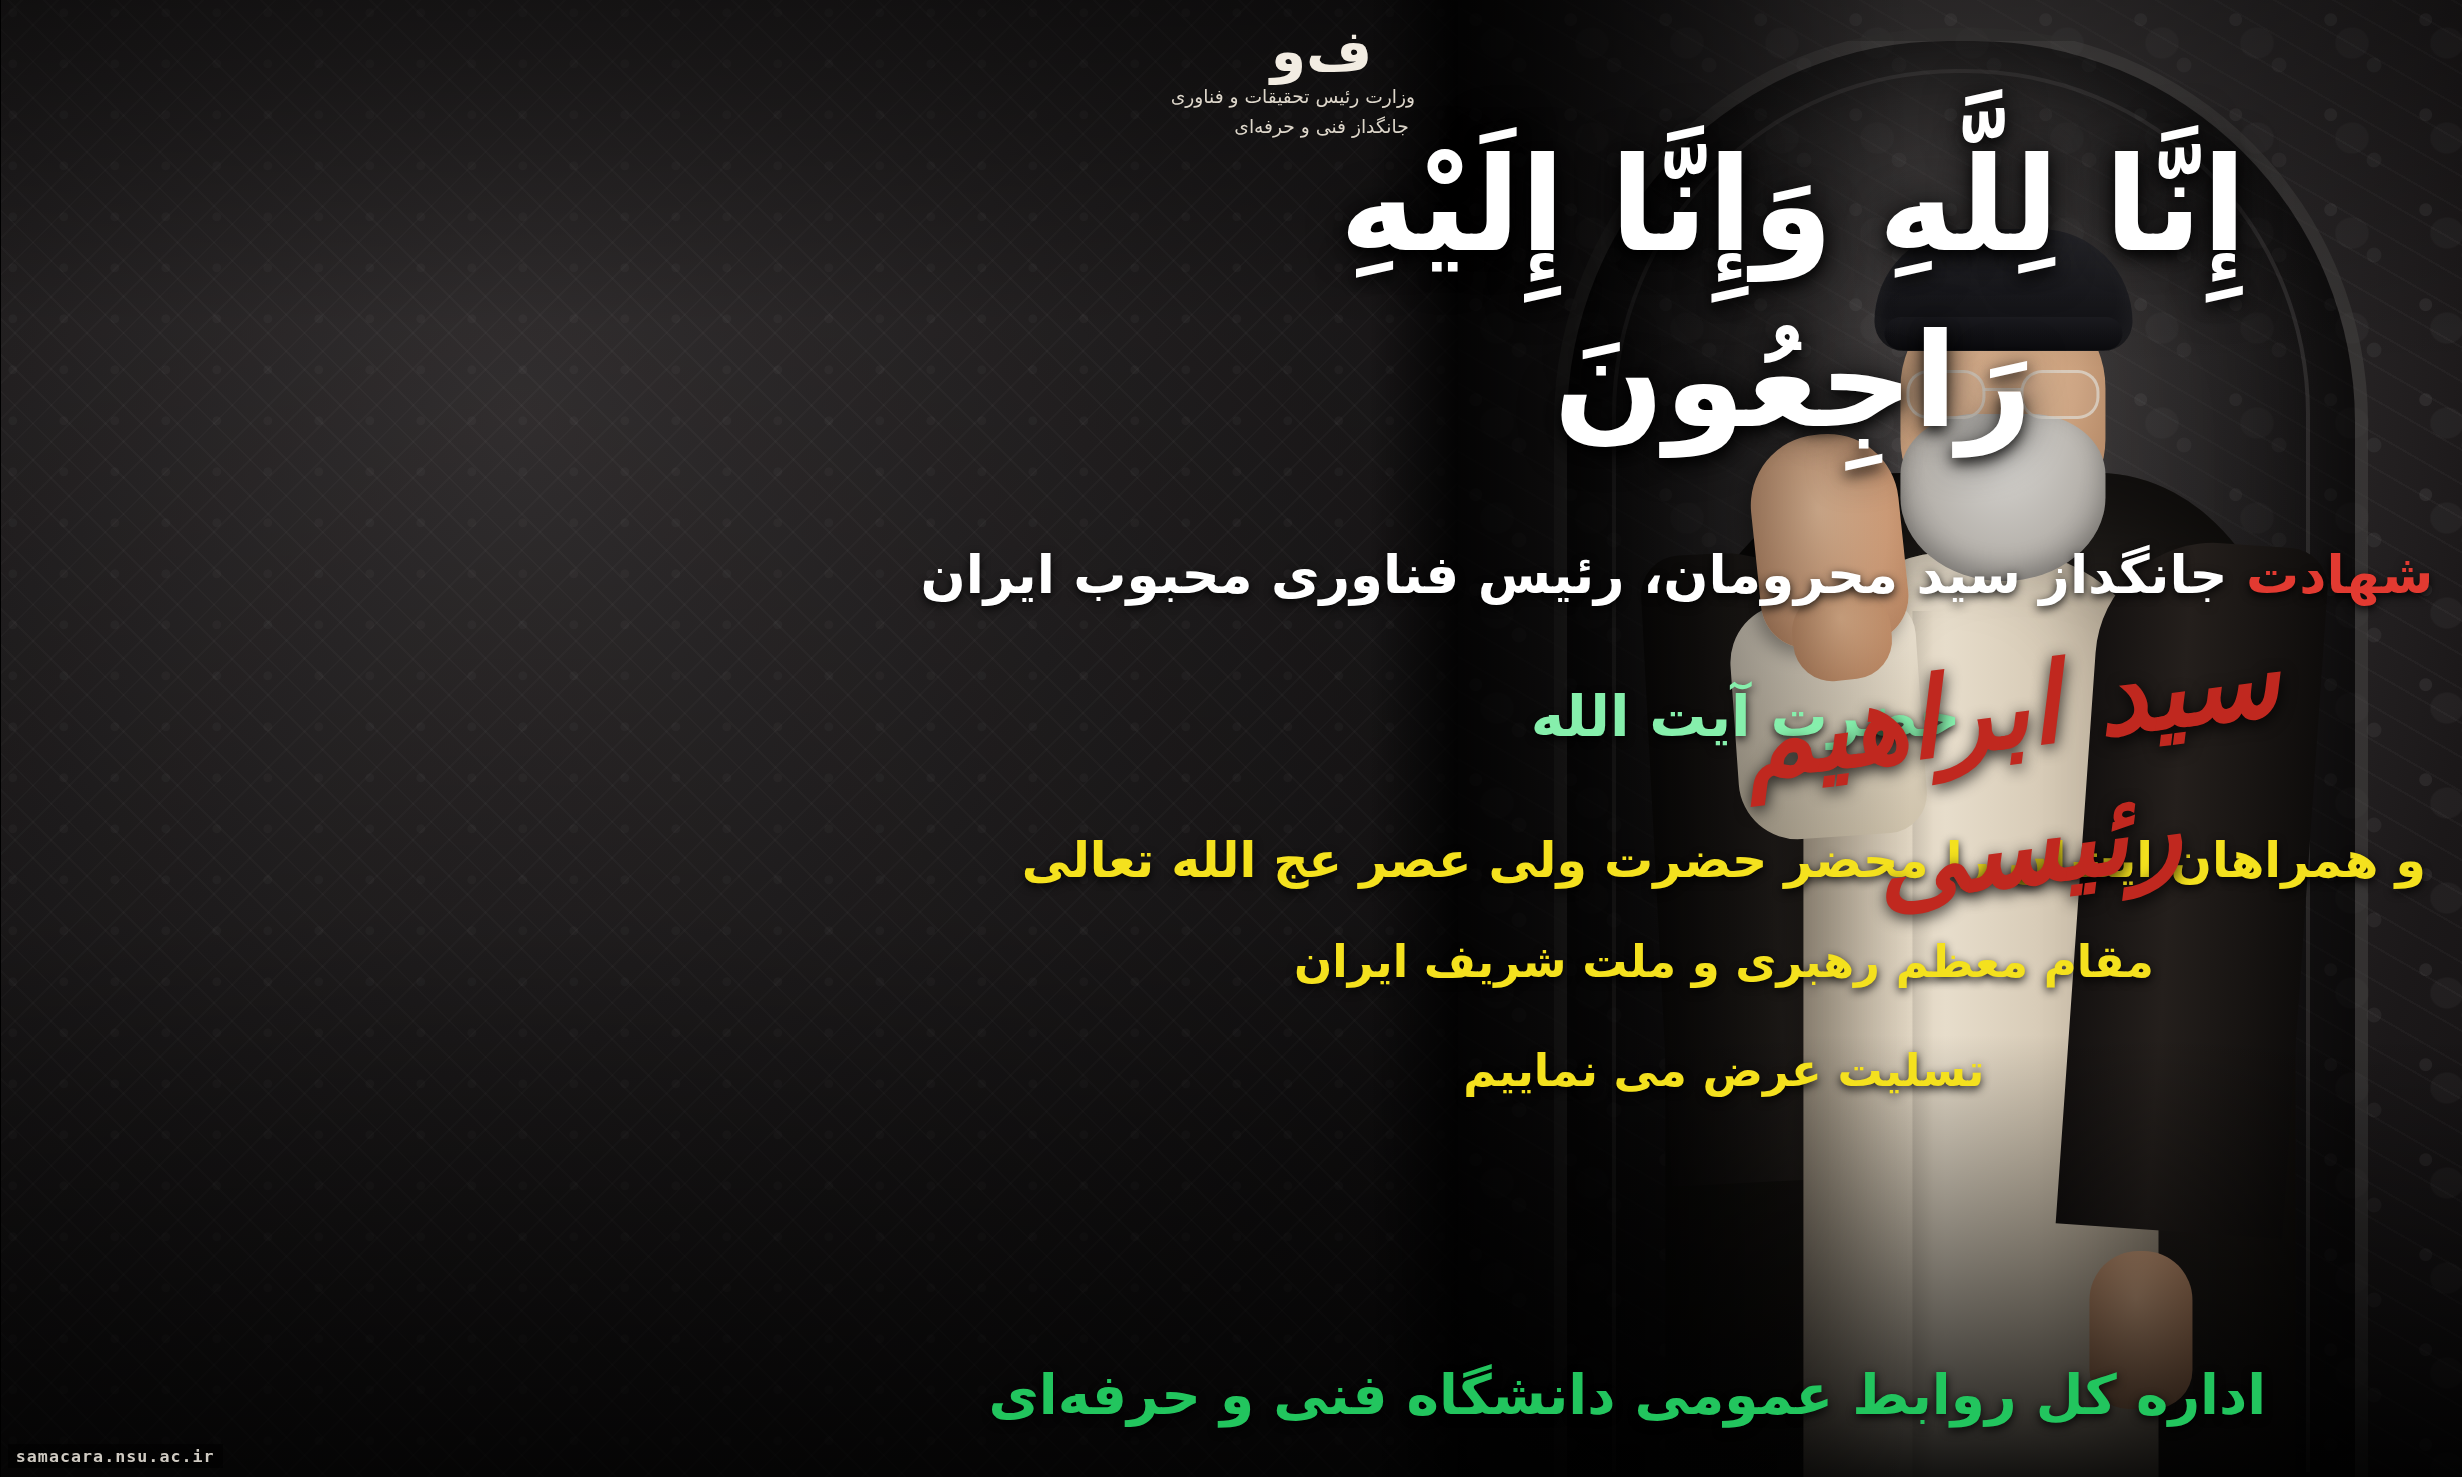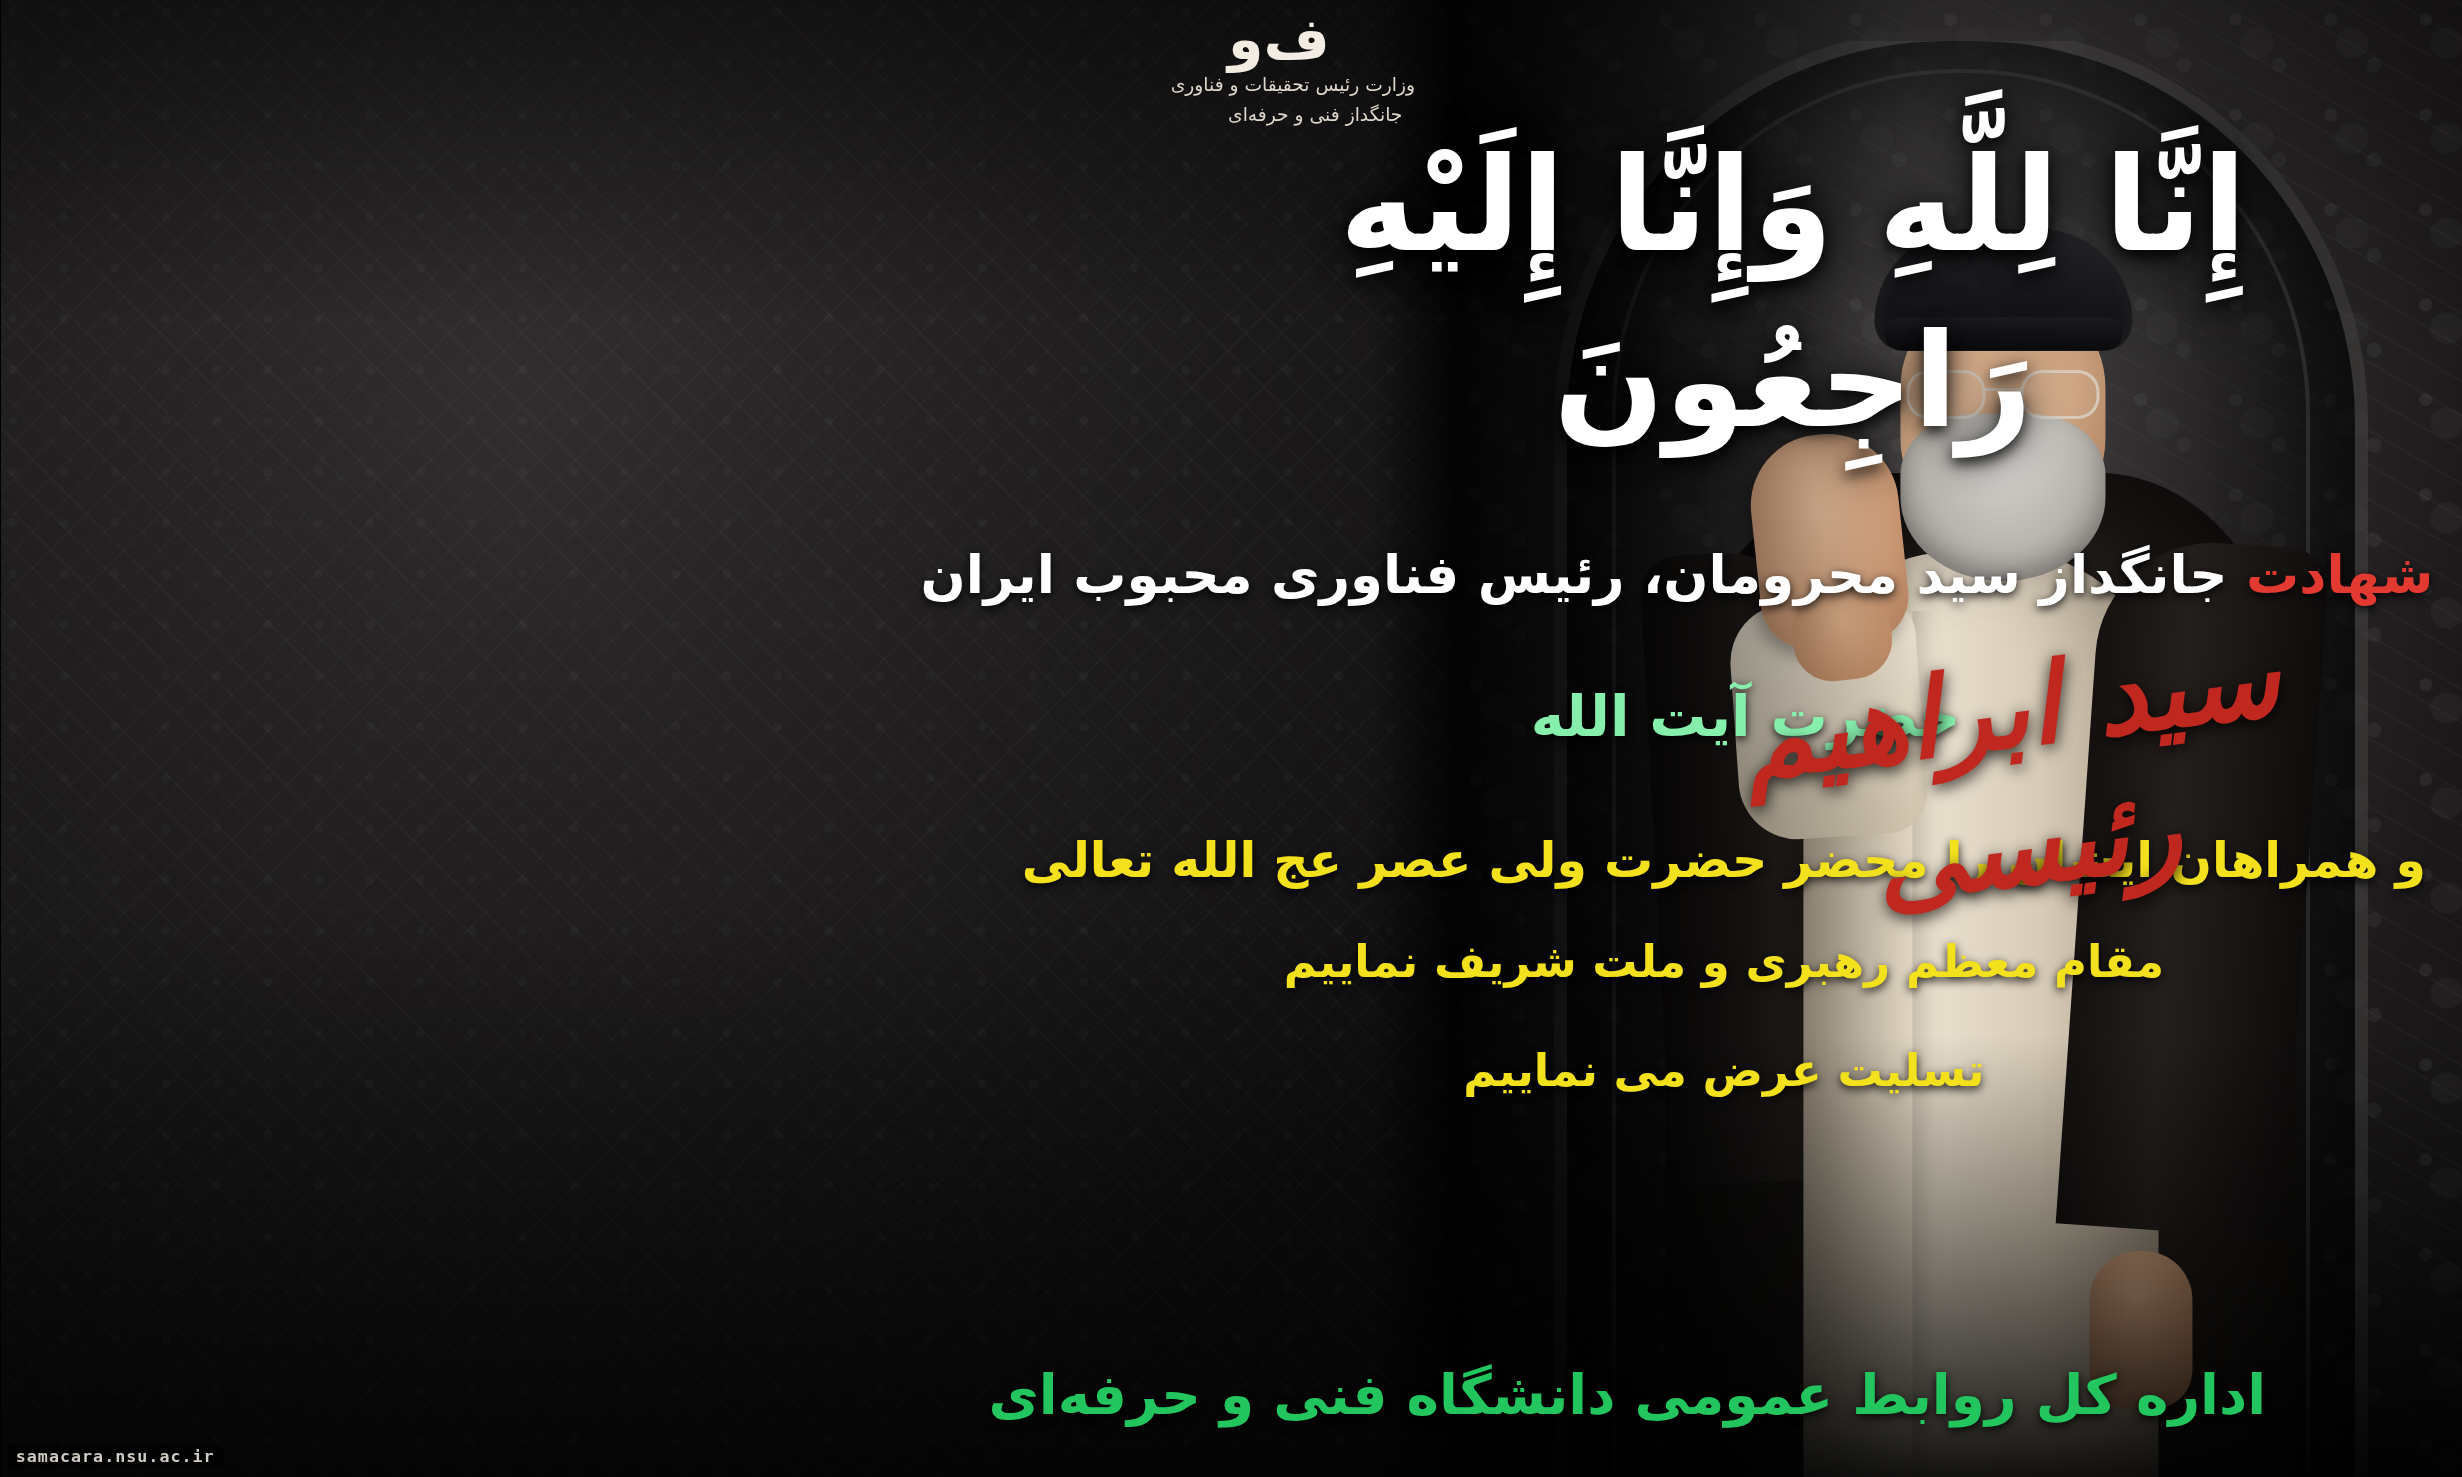--- a/index.html
+++ b/index.html
@@ -274,24 +274,24 @@
     left: 473px;
     width: 103px;
     height: 158px;
     background: radial-gradient(ellipse at 45% 30%, #e2b48f, #b07c59);
     border-radius: 49px 49px 39px 39px;
   }
 
   
   .logo-block {
     position: absolute;
-    top: 9px;
+    top: 21px;
     right: 1048px;
     width: 187px;
-    text-align: left;
+    text-align: center;
     color: #efe9df;
   }
   .logo-mark {
     font-size: 57px;
     line-height: 61px;
     font-weight: bold;
     letter-spacing: -2px;
     color: #f2ece2;
   }
   .logo-line {
@@ -487,21 +487,21 @@
       <span class="red">شهادت</span>
       <span>جانگداز سید محرومان، رئیس فناوری محبوب ایران</span>
     </div>
 
     <div class="l2-wrap">
       <span class="l2-prefix">حضرت آیت الله</span>
       <span class="l2-name">سید ابراهیم رئیسی</span>
     </div>
 
     <div class="line l3">و همراهان ایشان را محضر حضرت ولی عصر عج الله تعالی</div>
-    <div class="line l4">مقام معظم رهبری و ملت شریف نماییم</div>
+    <div class="line l4">مقام معظم رهبری و ملت شریف ایران</div>
     <div class="line l5">تسلیت عرض می نماییم</div>
   </div>
 
   <div class="signature">اداره کل روابط عمومی دانشگاه فنی و حرفه‌ای</div>
 
   <div class="watermark">samacara.nsu.ac.ir</div>
 
 </div>
 
 

